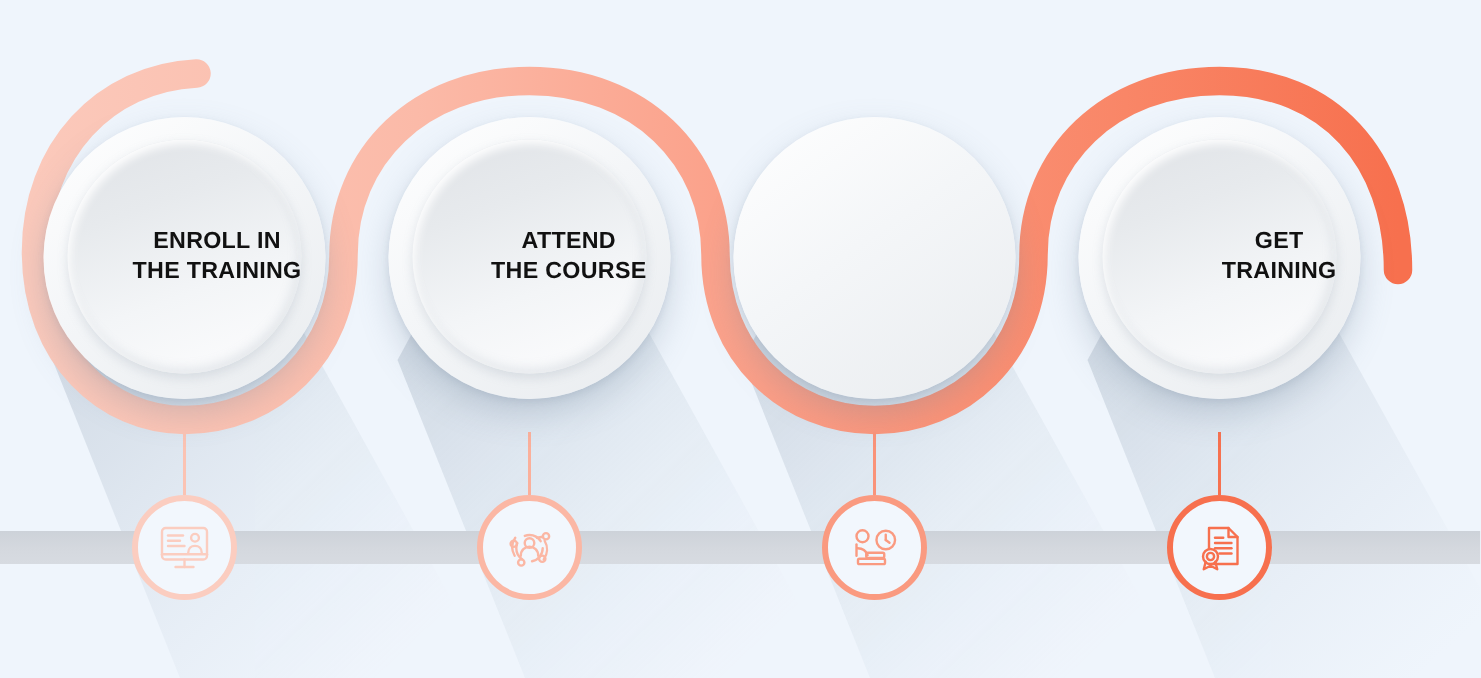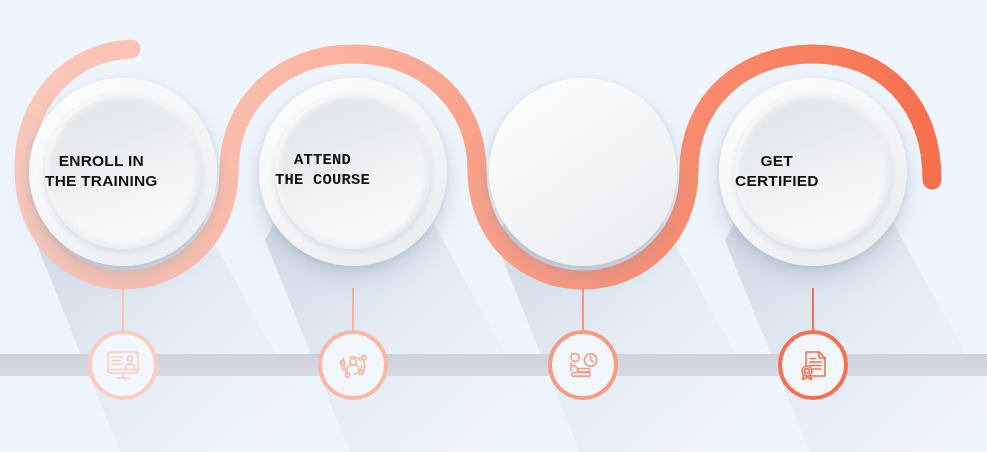--- a/index.html
+++ b/index.html
@@ -54,21 +54,21 @@
     height: 156px;
     border-radius: 50%;
     background:
       linear-gradient(160deg, #e0e3e7 0%, #e7eaed 30%, #f3f5f7 62%, #fdfdfe 100%);
     box-shadow:
       inset 2px 3px 6px rgba(255,255,255,0.95),
       inset -2px -3px 7px rgba(150,162,176,0.22),
       0 3px 7px rgba(130,145,163,0.22);
     display: flex;
     align-items: center;
-    justify-content: flex-start;
+    justify-content: flex-end;
   }
   .bubble-label {
     text-align: center;
     font-size: 15.5px;
     font-weight: bold;
     line-height: 1.28;
     letter-spacing: 0.2px;
     color: #111111;
     white-space: pre-line;
     user-select: none;
@@ -153,37 +153,37 @@
   </svg>
 
   <div class="step-node" style="left:29px; top:78px;">
     <div class="bubble-outer"></div>
     <div class="bubble-inner">
       <div class="bubble-label">ENROLL IN
 THE TRAINING</div>
     </div>
   </div>
 
-  <div class="step-node" style="left:259px; top:78px;font-family:Liberation Mono, monospace;">
+  <div class="step-node" style="left:259px; top:78px;">
     <div class="bubble-outer"></div>
     <div class="bubble-inner">
       <div class="bubble-label">ATTEND
 THE COURSE</div>
     </div>
   </div>
 
   <div class="step-node" style="left:489px; top:78px;">
     <div class="bubble-outer"></div>
   </div>
 
   <div class="step-node" style="left:719px; top:78px;">
     <div class="bubble-outer"></div>
     <div class="bubble-inner">
       <div class="bubble-label">GET
-CERTIFIED</div>
+TRAINING</div>
     </div>
   </div>
 
   <div class="icon-node" style="left:88px; top:330px; border:4px solid #fbcdc0;">
     <span>
       <svg width="38" height="38" viewBox="0 0 38 38" fill="none" stroke="#fbcdc0" stroke-width="1.6" stroke-linecap="round" stroke-linejoin="round">
         <rect x="4" y="6" width="30" height="21" rx="2.5"></rect>
         <line x1="19" y1="27" x2="19" y2="32"></line>
         <line x1="13" y1="32" x2="25" y2="32"></line>
         <line x1="4" y1="23.5" x2="34" y2="23.5"></line>

